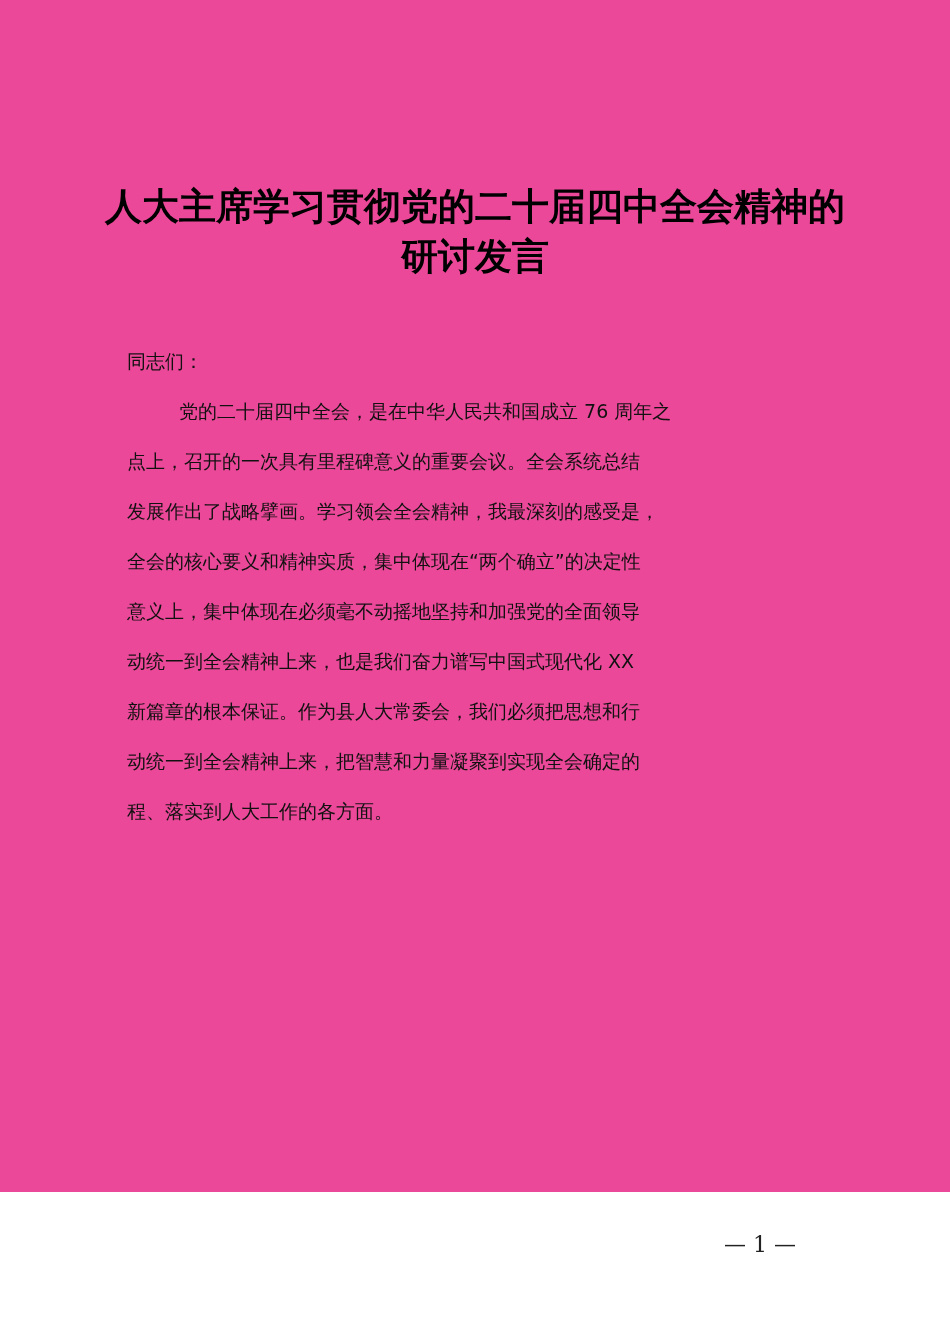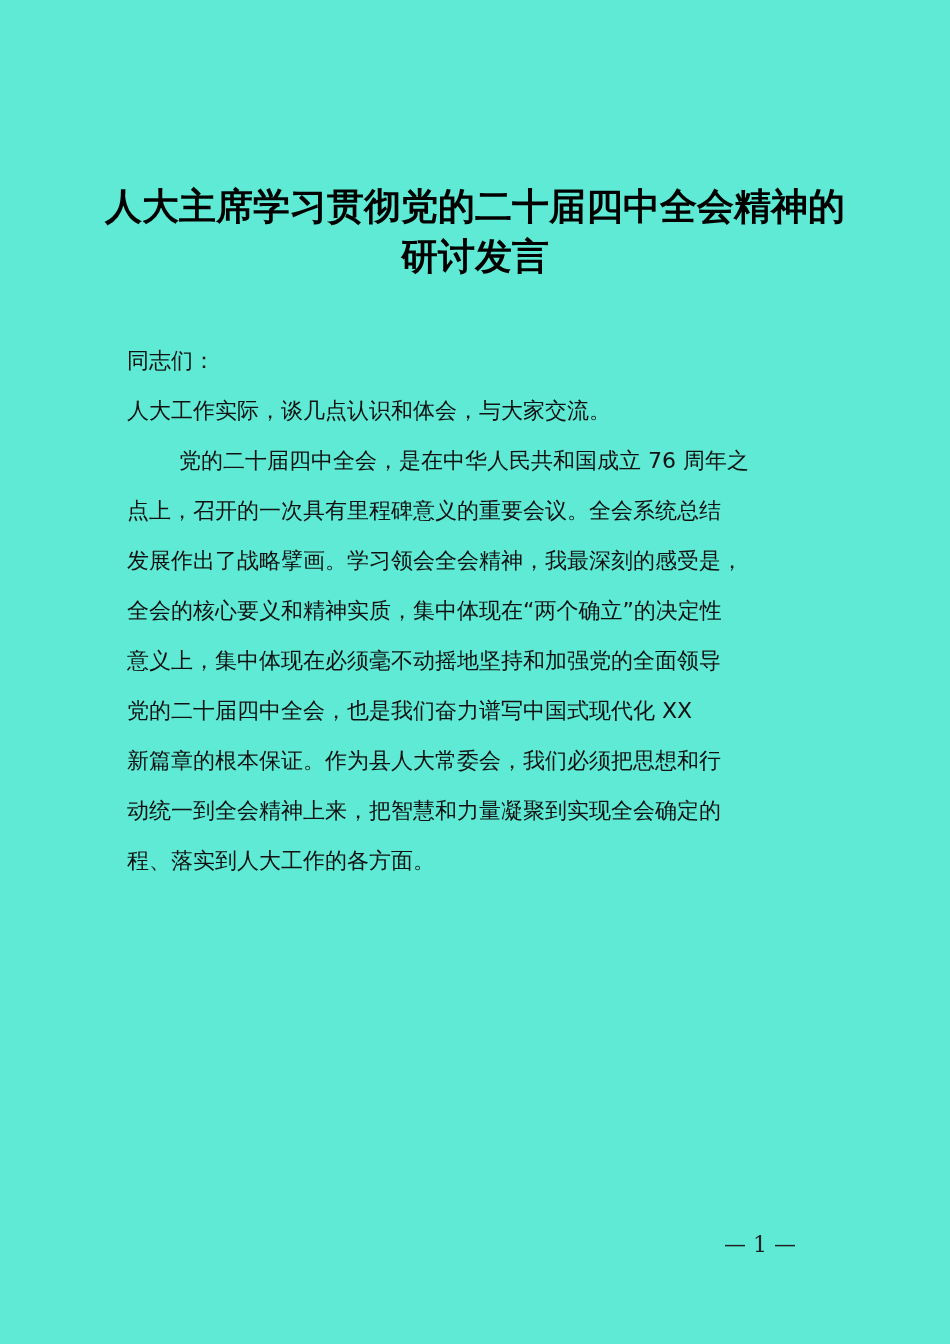--- a/index.html
+++ b/index.html
@@ -11,22 +11,22 @@
     width: 950px;
     height: 1344px;
     position: relative;
     overflow: hidden;
     color: #000000;
     font-family: "DejaVu Sans", "Liberation Sans", sans-serif;
   }
   .page {
     position: absolute;
     left: 0; top: 0;
-    width: 950px; height: 1344px;
-    background: #5eead4;
+    width: 950px; height: 1192px;
+    background: #ec4899;
   }
   .title-block {
     position: absolute;
     left: 0;
     top: 182px;
     width: 950px;
     text-align: center;
   }
   .title-line {
     font-size: 37px;
@@ -36,21 +36,21 @@
     white-space: nowrap;
     color: #000;
   }
   .body-block {
     position: absolute;
     left: 127px;
     top: 336px;
     width: 720px;
   }
   .line {
-    font-size: 22px;
+    font-size: 19px;
     line-height: 50px;
     height: 50px;
     white-space: nowrap;
     color: #111;
   }
   .indent {
     padding-left: 52px;
   }
   .page-number {
     position: absolute;
@@ -71,30 +71,29 @@
 
   <div class="title-block">
     <div class="title-line">人大主席学习贯彻党的二十届四中全会精神的</div>
     <div class="title-line">研讨发言</div>
   </div>
 
   <div class="body-block">
     <div class="line">同志们：</div>
 
     <div>
-      <div class="line">人大工作实际，谈几点认识和体会，与大家交流。</div>
     </div>
 
     <div>
       <div class="line indent">党的二十届四中全会，是在中华人民共和国成立 76 周年之</div>
       <div class="line">点上，召开的一次具有里程碑意义的重要会议。全会系统总结</div>
       <div class="line">发展作出了战略擘画。学习领会全会精神，我最深刻的感受是，</div>
       <div class="line">全会的核心要义和精神实质，集中体现在“两个确立”的决定性</div>
       <div class="line">意义上，集中体现在必须毫不动摇地坚持和加强党的全面领导</div>
-      <div class="line">党的二十届四中全会，也是我们奋力谱写中国式现代化 XX</div>
+      <div class="line">动统一到全会精神上来，也是我们奋力谱写中国式现代化 XX</div>
       <div class="line">新篇章的根本保证。作为县人大常委会，我们必须把思想和行</div>
       <div class="line">动统一到全会精神上来，把智慧和力量凝聚到实现全会确定的</div>
       <div class="line">程、落实到人大工作的各方面。</div>
     </div>
   </div>
 
   <div class="page-number">— 1 —</div>
 
 </div>
 

